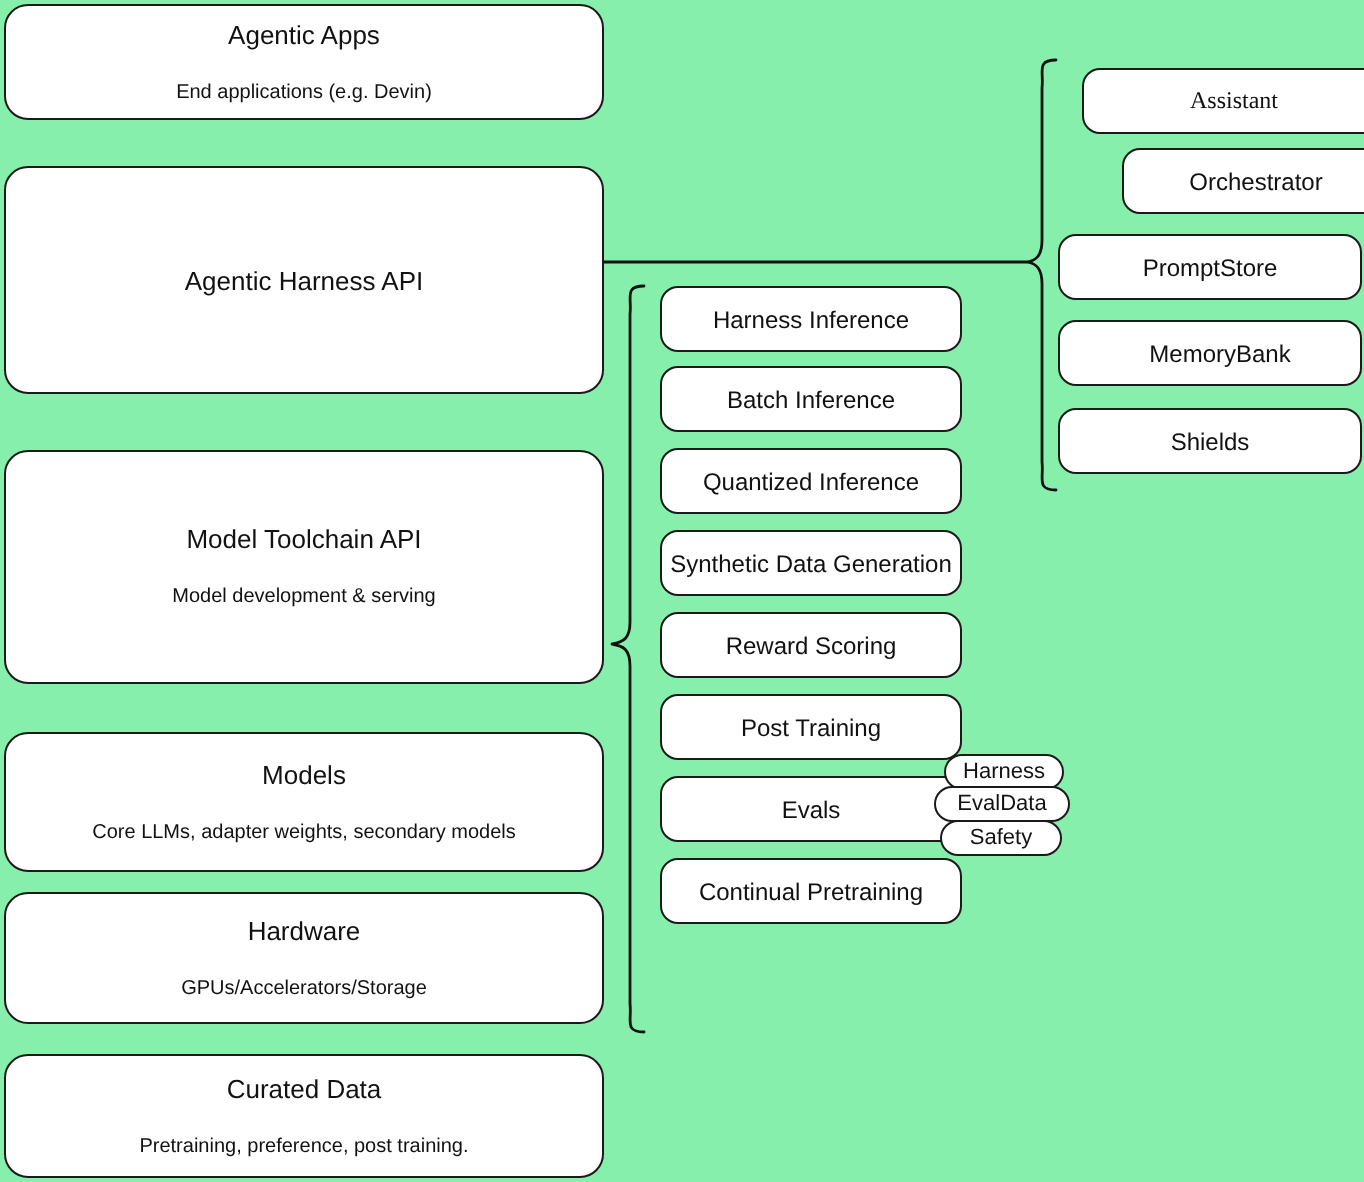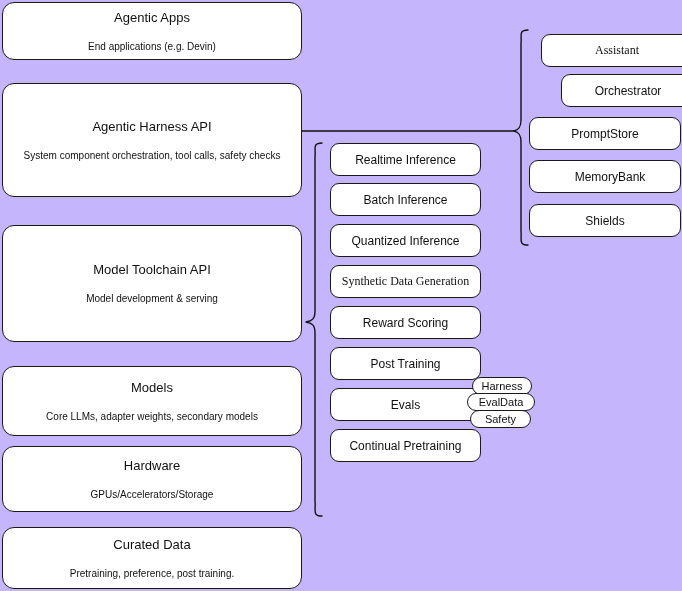--- a/index.html
+++ b/index.html
@@ -10,21 +10,21 @@
   }
   body {
     font-family: "Liberation Sans", sans-serif;
     -webkit-font-smoothing: antialiased;
   }
   #canvas {
     position: relative;
     width: 682px;
     height: 591px;
     overflow: hidden;
-    background: #c4b5fd;
+    background: #86efac;
   }
 
   
   .layer-box {
     position: absolute;
     box-sizing: border-box;
     border: 1px solid #1a1a1a;
     border-radius: 12px;
     background: #ffffff;
     display: flex;
@@ -121,21 +121,20 @@
              C 316 510 312 516 322 516"></path>
   </svg>
 
   <div class="layer-box" style="left:2px; top:2px; width:300px; height:58px;">
     <div class="layer-title">Agentic Apps</div>
     <div class="layer-sub">End applications (e.g. Devin)</div>
   </div>
 
   <div class="layer-box" style="left:2px; top:83px; width:300px; height:114px;">
     <div class="layer-title">Agentic Harness API</div>
-    <div class="layer-sub">System component orchestration, tool calls, safety checks</div>
   </div>
 
   <div class="layer-box" style="left:2px; top:225px; width:300px; height:117px;">
     <div class="layer-title">Model Toolchain API</div>
     <div class="layer-sub">Model development &amp; serving</div>
   </div>
 
   <div class="layer-box" style="left:2px; top:366px; width:300px; height:70px;">
     <div class="layer-title">Models</div>
     <div class="layer-sub">Core LLMs, adapter weights, secondary models</div>
@@ -144,24 +143,24 @@
   <div class="layer-box" style="left:2px; top:446px; width:300px; height:66px;align-items:center;">
     <div class="layer-title">Hardware</div>
     <div class="layer-sub">GPUs/Accelerators/Storage</div>
   </div>
 
   <div class="layer-box" style="left:2px; top:527px; width:300px; height:62px;">
     <div class="layer-title">Curated Data</div>
     <div class="layer-sub">Pretraining, preference, post training.</div>
   </div>
 
-  <div class="pill" style="left:330px; top:143px; width:151px; height:33px;">Realtime Inference</div>
+  <div class="pill" style="left:330px; top:143px; width:151px; height:33px;">Harness Inference</div>
   <div class="pill" style="left:330px; top:183px; width:151px; height:33px;">Batch Inference</div>
   <div class="pill" style="left:330px; top:224px; width:151px; height:33px;">Quantized Inference</div>
-  <div class="pill" style="left:330px; top:265px; width:151px; height:33px;font-family:Liberation Serif, serif;">Synthetic Data Generation</div>
+  <div class="pill" style="left:330px; top:265px; width:151px; height:33px;">Synthetic Data Generation</div>
   <div class="pill" style="left:330px; top:306px; width:151px; height:33px;">Reward Scoring</div>
   <div class="pill" style="left:330px; top:347px; width:151px; height:33px;">Post Training</div>
   <div class="pill" style="left:330px; top:388px; width:151px; height:33px;">Evals</div>
   <div class="pill" style="left:330px; top:429px; width:151px; height:33px;">Continual Pretraining</div>
 
   <div class="tag-pill" style="left:472px; top:377px; width:60px; height:18px; z-index:5;">Harness</div>
   <div class="tag-pill" style="left:467px; top:393px; width:68px; height:18px; z-index:6;">EvalData</div>
   <div class="tag-pill" style="left:470px; top:410px; width:61px; height:18px; z-index:7;">Safety</div>
 
   <div class="pill" style="left:541px; top:34px; width:152px; height:33px;font-family:Liberation Serif, serif;">Assistant</div>

